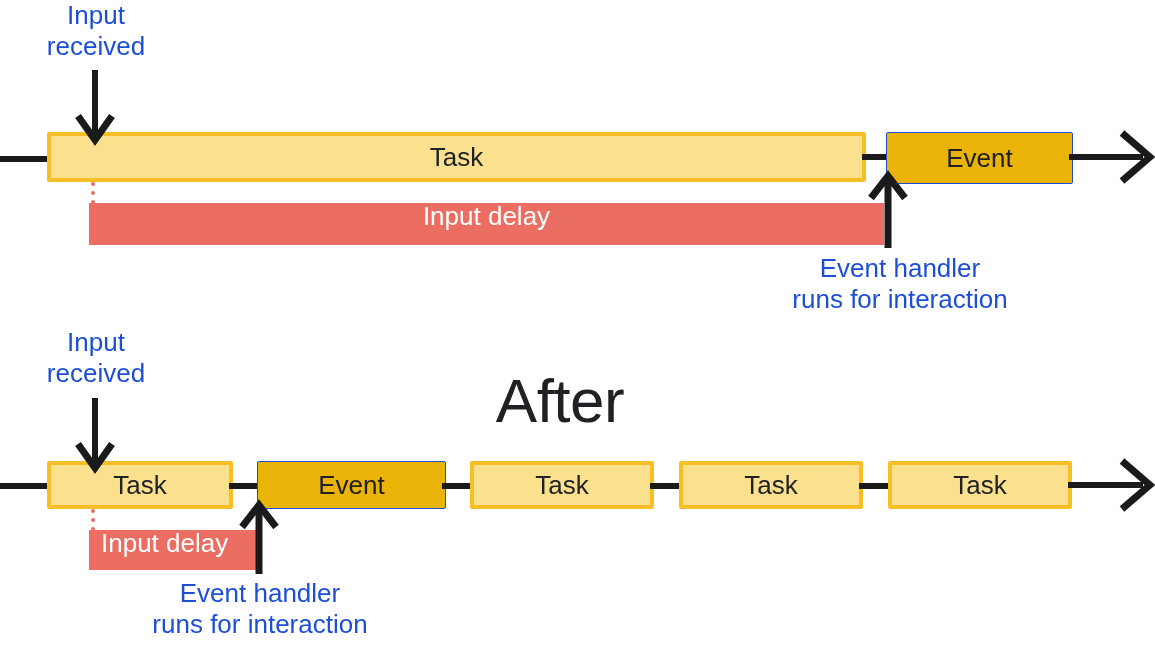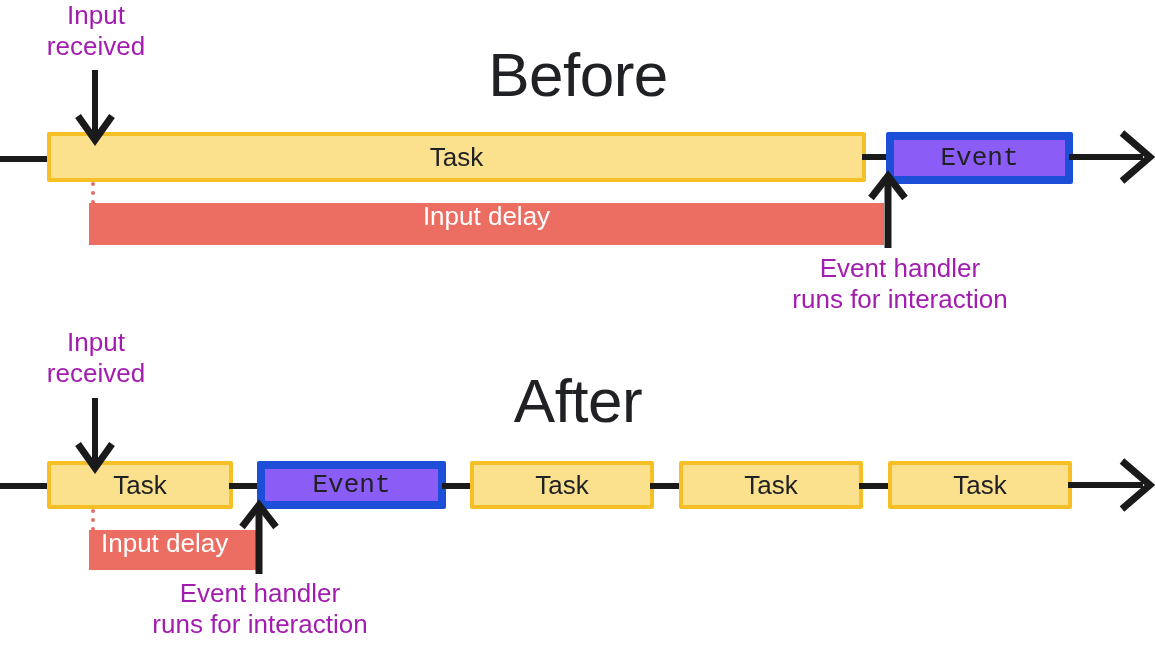--- a/index.html
+++ b/index.html
@@ -28,21 +28,21 @@
     letter-spacing: -0.5px;
     text-align: center;
     line-height: 1;
     white-space: nowrap;
   }
 
   
   .callout {
     font-size: 26px;
     line-height: 1.18;
-    color: #a21caf;
+    color: #1d4ed8;
     text-align: center;
     white-space: pre-line;
   }
 
   
   .track {
     background: #1a1a1a;
     height: 6px;
   }
 
@@ -56,23 +56,22 @@
     line-height: 1;
     color: #202124;
     border-radius: 2px;
   }
   .box.task {
     background: #FBE08E;
     border: 4px solid #F6BF26;
     text-align: right;
   }
   .box.event {
-    background: #8b5cf6;
-    border: 8px solid #1d4ed8;
-    font-family: Liberation Mono, monospace;
+    background: #eab308;
+    border: 1px solid #1d4ed8;
   }
 
   
   .delay-bar {
     box-sizing: border-box;
     display: flex;
     align-items: flex-start;
     justify-content: center;
     background: #EC6D62;
     color: #ffffff;
@@ -101,21 +100,20 @@
   }
 </style>
 </head>
 <body>
 
 <div id="stage">
 
   <div class="abs callout" style="left:28px; top:0px; width:136px;">Input
 received</div>
 
-  <div class="abs section-title" style="left:378px; top:44px; width:400px;">Before</div>
 
   <div class="abs track" style="left:0px; top:156px; width:50px;"></div>
 
   <div class="abs box task" style="left:47px; top:132px; width:819px; height:50px;">
     <span>Task</span>
   </div>
 
   <div class="abs track" style="left:862px; top:154px; width:28px;"></div>
 
   <div class="abs box event" style="left:886px; top:132px; width:187px; height:52px;">
@@ -127,21 +125,21 @@
   <div class="abs delay-bar" style="left:89px; top:203px; width:795px; height:42px;">
     <span>Input delay</span>
   </div>
 
   <div class="abs callout" style="left:740px; top:253px; width:320px;">Event handler
 runs for interaction</div>
 
   <div class="abs callout" style="left:28px; top:327px; width:136px;">Input
 received</div>
 
-  <div class="abs section-title" style="left:378px; top:370px; width:400px;">After</div>
+  <div class="abs section-title" style="left:360px; top:370px; width:400px;">After</div>
 
   <div class="abs track" style="left:0px; top:483px; width:50px;"></div>
 
   <div class="abs box task" style="left:47px; top:461px; width:186px; height:48px;">
     <span>Task</span>
   </div>
 
   <div class="abs track" style="left:229px; top:483px; width:32px;"></div>
 
   <div class="abs box event" style="left:257px; top:461px; width:189px; height:48px;">

